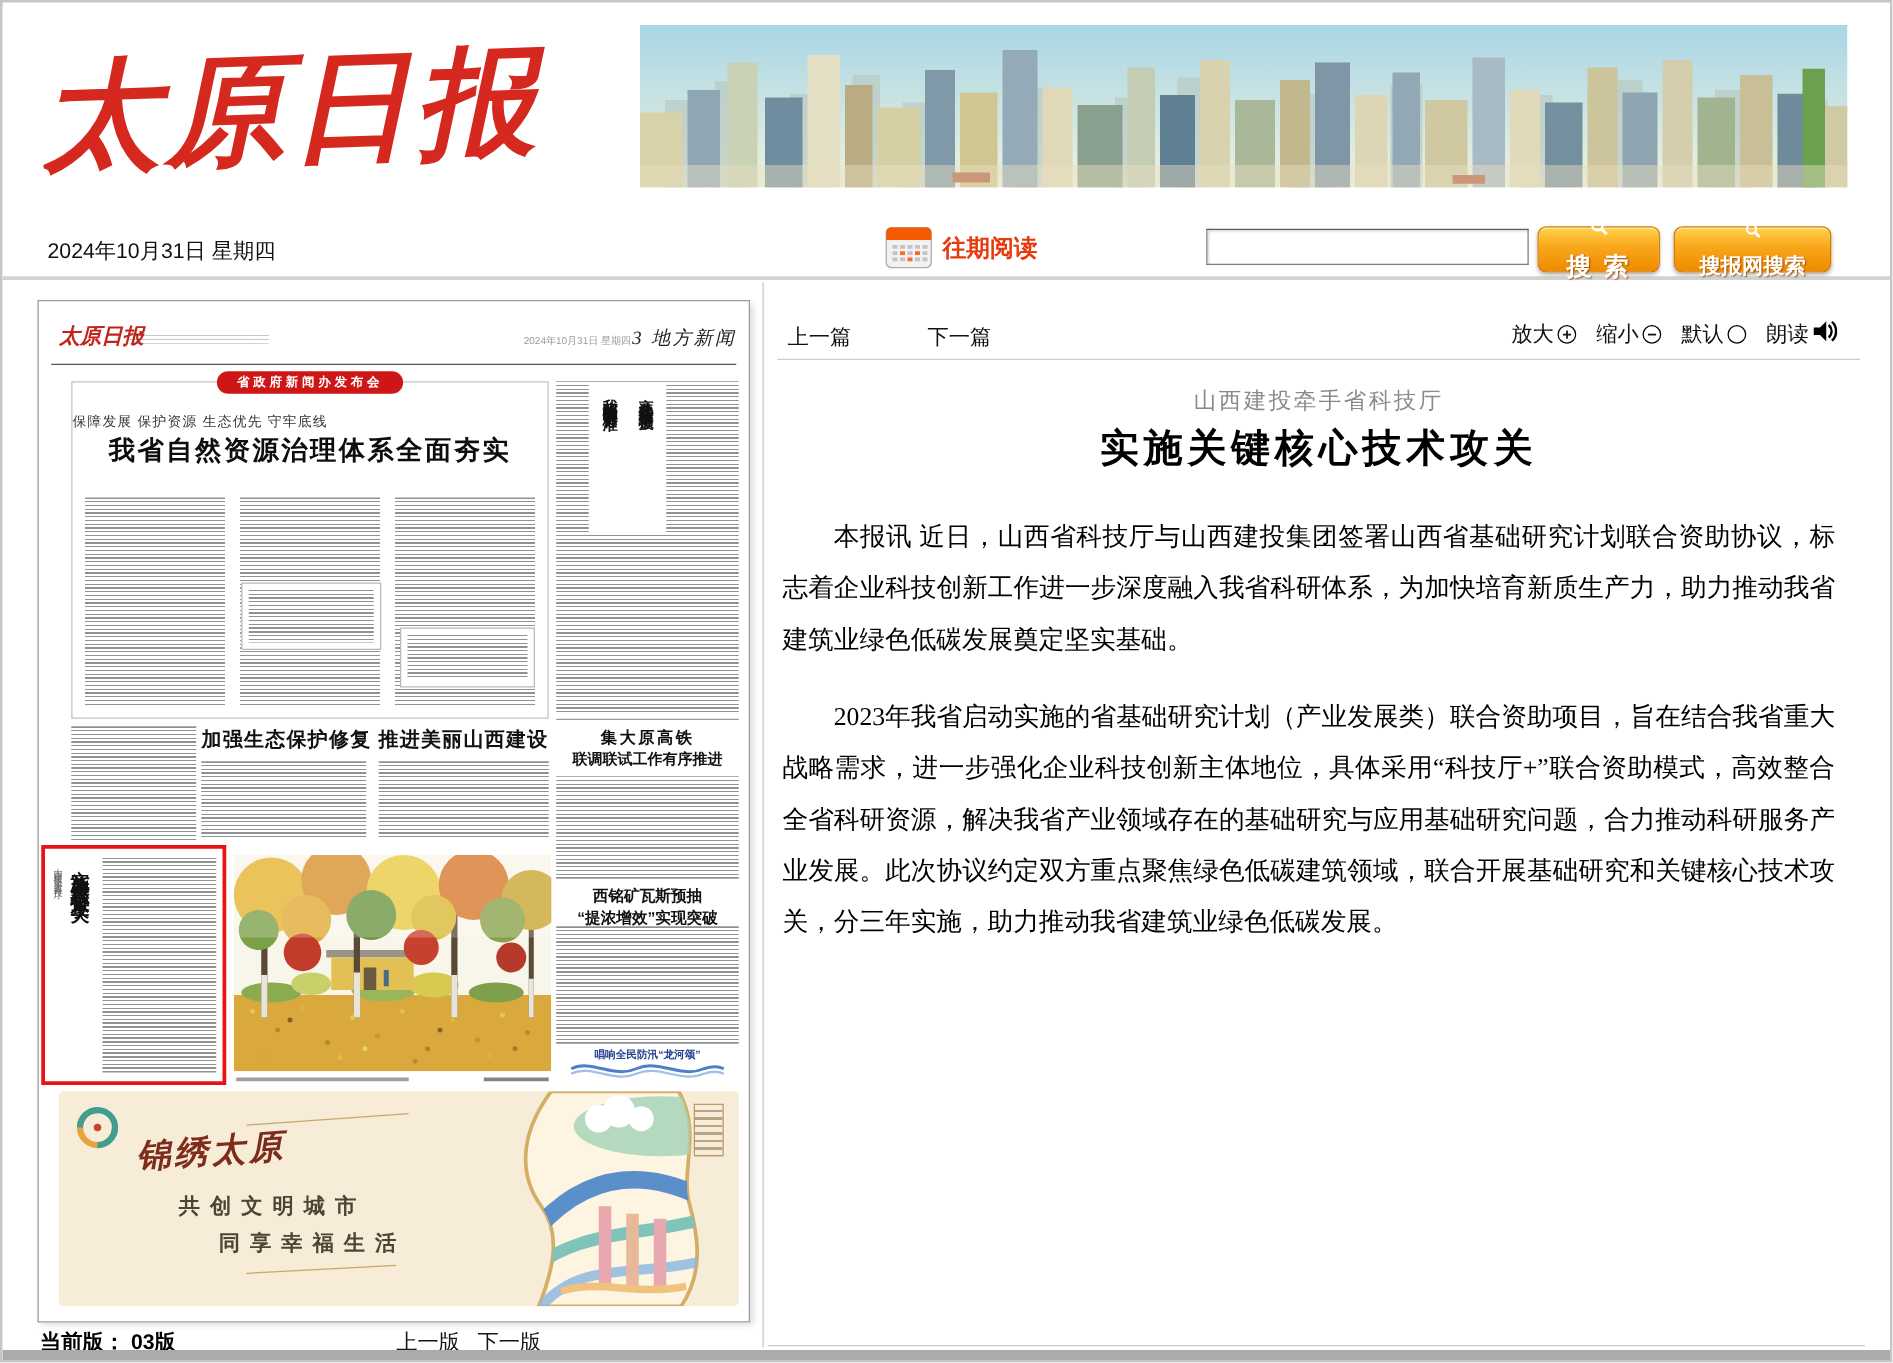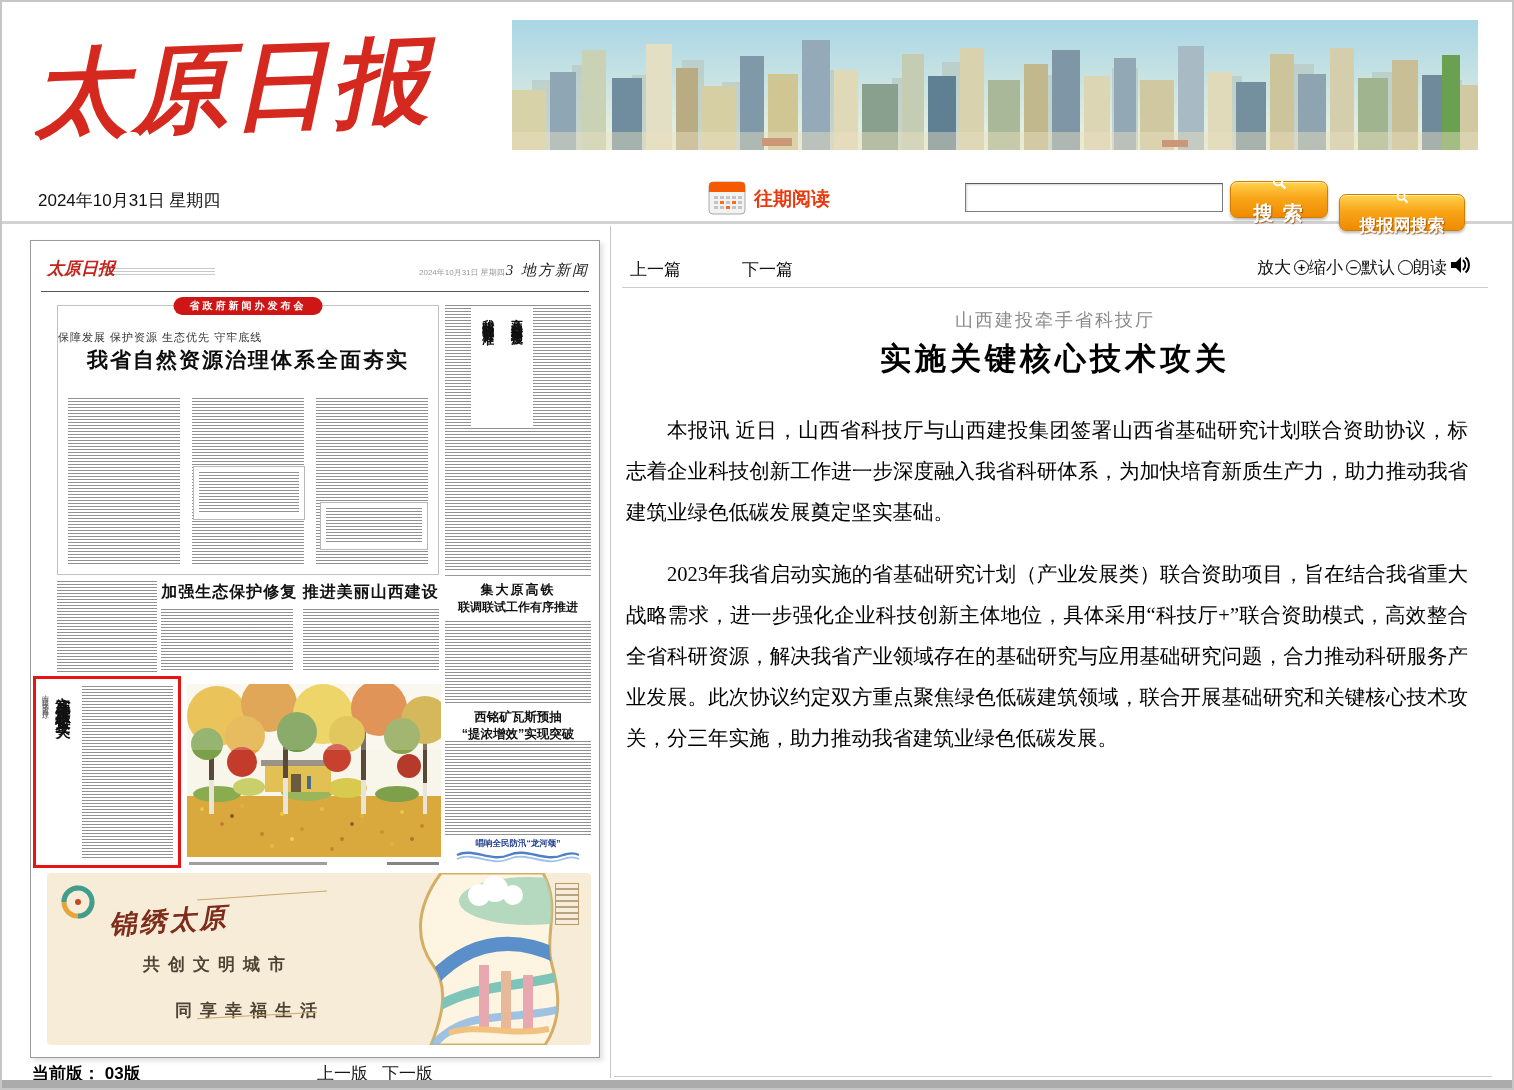--- a/index.html
+++ b/index.html
@@ -23,21 +23,21 @@
   .cal { left:706px; top:7px; cursor:pointer; }
   .tb-archive { left:752px; top:12px; font-size:19px; font-weight:bold; color:#e8390c; cursor:pointer; }
   .search-input { left:963px; top:9px; width:258px; height:29px; border:1px solid #7e7e7e; border-top-color:#5d5d5d;
                   box-shadow:inset 1px 1px 2px rgba(0,0,0,.18); font-size:15px; padding:0 6px; }
   .obtn { border:1px solid #d07f00; border-radius:7px; color:#fff; font-weight:bold; cursor:pointer;
           background:linear-gradient(#ffd34e,#f9a61a 45%,#ef8a00);
           box-shadow:0 2px 3px rgba(0,0,0,.28), inset 0 1px 0 rgba(255,255,255,.55);
           text-shadow:1px 1px 1px rgba(150,70,0,.75);
           display:flex; align-items:center; justify-content:center; gap:5px;flex-direction:column; }
   .btn-search { left:1228px; top:7px; width:98px; height:37px; font-size:20px; letter-spacing:2px; }
-  .btn-site   { left:1337px; top:20px; width:126px; height:37px; font-size:17px; }
+  .btn-site   { left:1337px; top:7px; width:126px; height:37px; font-size:17px; }
 
   
   .thumb { left:28px; top:238px; width:570px; height:818px; border:1px solid #9a9a9a; background:#fff;
            box-shadow:3px 3px 5px rgba(0,0,0,.12); }
   .thumb .abs { position:absolute; }
   .ft3 { background-image:repeating-linear-gradient(180deg, rgba(72,72,72,.6) 0 1px, transparent 1px 3px); }
   .mini-logo { left:16px; top:16px; font-family:"DejaVu Serif",serif; font-style:italic; font-weight:bold;
                font-size:17px; color:#c4231b; }
   .mini-editors { left:72px; top:27px; width:112px; height:7px; opacity:.5; }
   .mini-date { left:388px; top:26px; font-size:8px; color:#9a9a9a; }
@@ -80,37 +80,37 @@
   .hl4 div { font-size:12.5px; }
   .rcolC { left:414px; top:500px; width:146px; height:94px; }
   .wavecap { left:416px; top:597px; width:142px; text-align:center; font-size:8.5px; font-weight:bold; color:#1f3f8f; }
   .wavesvg { left:424px; top:608px; }
   .adbox { left:16px; top:632px; width:544px; height:172px; background:#f6ecd8; border-radius:4px; overflow:hidden; cursor:pointer; }
   .ad-title { position:absolute; left:62px; top:30px; font-family:"DejaVu Serif",serif; font-style:italic;
               font-weight:bold; font-size:27px; color:#7e2c1b; letter-spacing:3px; transform:rotate(-4deg); }
   .ad-l1 { position:absolute; left:96px; top:80px; font-size:17px; font-weight:bold; letter-spacing:8px;
            color:#4f4336; font-family:"Liberation Serif",serif; }
   .ad-l2 { position:absolute; left:128px; top:110px; font-size:17px; font-weight:bold; letter-spacing:8px;
-           color:#4f4336; font-family:"Liberation Serif",serif;margin-top:16px; }
+           color:#4f4336; font-family:"Liberation Serif",serif; }
   .ad-line { position:absolute; border-top:1px solid #c9a96a; }
   .ad-seal { position:absolute; right:12px; top:10px; width:24px; height:42px; border:1px solid #b9986a;
              background-image:repeating-linear-gradient(180deg, rgba(120,90,50,.5) 0 2px, transparent 2px 6px);
              background-size:8px 100%; background-repeat:repeat-x; background-position:4px 4px; }
 
   
   .pager-cur { left:30px; top:1060px; font-size:17px; font-weight:bold; color:#000; }
   .pager-links { left:315px; top:1060px; font-size:17px; color:#161616; }
   .pager-links span { cursor:pointer; margin-right:14px;margin-top:17px; }
 
   
   .vdiv { left:608px; top:224px; width:1px; height:852px; background:#c6c6c6; }
   .controls { left:620px; top:248px; width:866px; height:38px; border-bottom:1px solid #ccc; font-size:17px; color:#111; }
   .controls .prev { position:absolute; left:8px; top:8px; cursor:pointer; }
   .controls .next { position:absolute; left:120px; top:8px; cursor:pointer; }
-  .viewtools { position:absolute; right:18px; top:6px; display:flex; align-items:center; }
+  .viewtools { position:absolute; right:18px; top:6px; display:flex; align-items:center; gap:16px; }
   .vt { display:flex; align-items:center; gap:3px; cursor:pointer; }
   .cicon { width:15px; height:15px; border:1.6px solid #000; border-radius:50%; display:inline-flex;
            align-items:center; justify-content:center; font-size:13px; font-weight:bold; line-height:1; }
   .kicker { left:620px; top:306px; width:866px; text-align:center; font-size:18px; color:#8a8a8a; letter-spacing:2px; }
   .atitle { left:620px; top:336px; width:866px; text-align:center; font-size:31px; font-weight:bold;
             letter-spacing:4px; color:#000; }
   .abody { left:624px; top:408px; width:842px; font-family:"Liberation Serif","DejaVu Serif",serif;
            font-size:20.5px; line-height:41px; color:#000; text-align:justify; }
   .abody p { margin:0 0 21px; text-indent:2em; }
   .rbot { left:612px; top:1074px; width:878px; height:1px; background:#ccc; }

